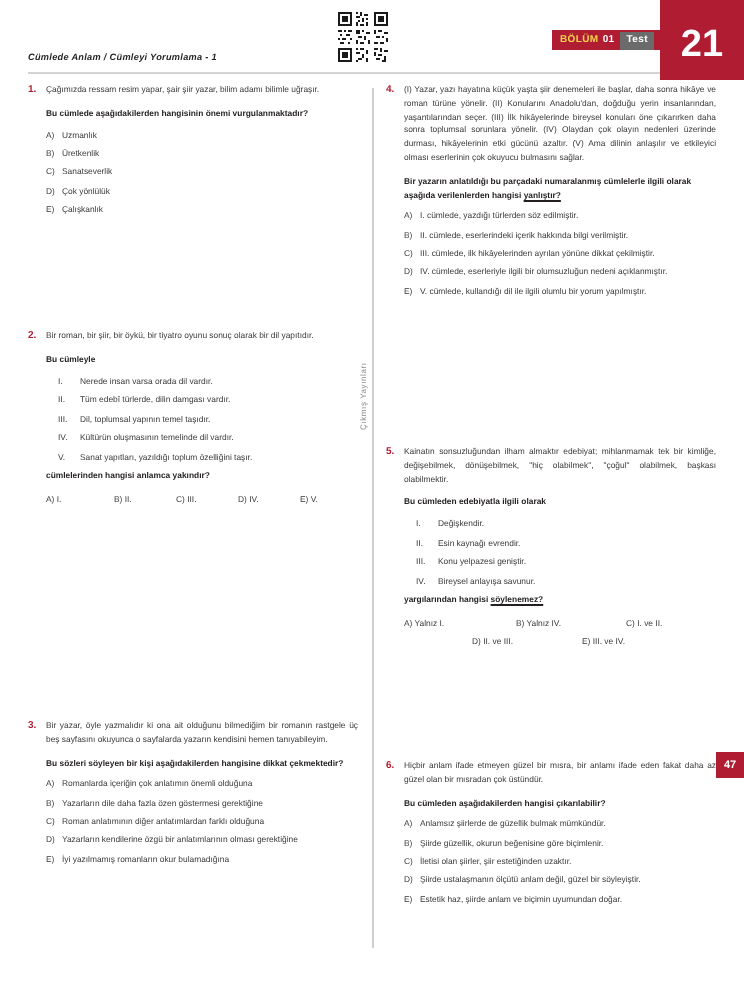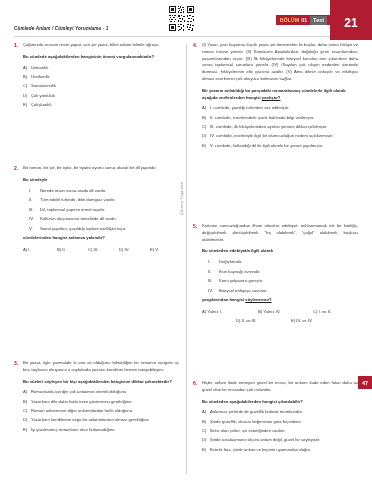--- a/index.html
+++ b/index.html
@@ -26,21 +26,21 @@
   .qr{position:absolute;left:168px;top:5px;width:27px;height:27px;background:#ffffff;}
   .qr svg{display:block;}
 
   
   .badge-wrap{position:absolute;right:0;top:0;height:40px;width:92px;}
   .badge-red{
     position:absolute;right:0;top:0;width:42px;height:40px;background:#b01c32;
   }
   .badge-num{
     position:absolute;right:0;top:0;width:42px;height:40px;
-    color:#ffffff;font-size:12px;font-weight:bold;
+    color:#ffffff;font-size:19px;font-weight:bold;
     display:flex;align-items:center;justify-content:center;
     line-height:1;padding-top:5px;box-sizing:border-box;
   }
   .badge-strip{
     position:absolute;right:42px;top:15px;height:10px;
     background:#b01c32;display:flex;align-items:center;
     padding:0 3px 0 4px;box-sizing:border-box;
   }
   .badge-bolum{color:#f4d34a;font-size:5px;font-weight:bold;letter-spacing:.2px;}
   .badge-no{color:#ffffff;font-size:5px;font-weight:bold;margin-left:2px;letter-spacing:.2px;}

